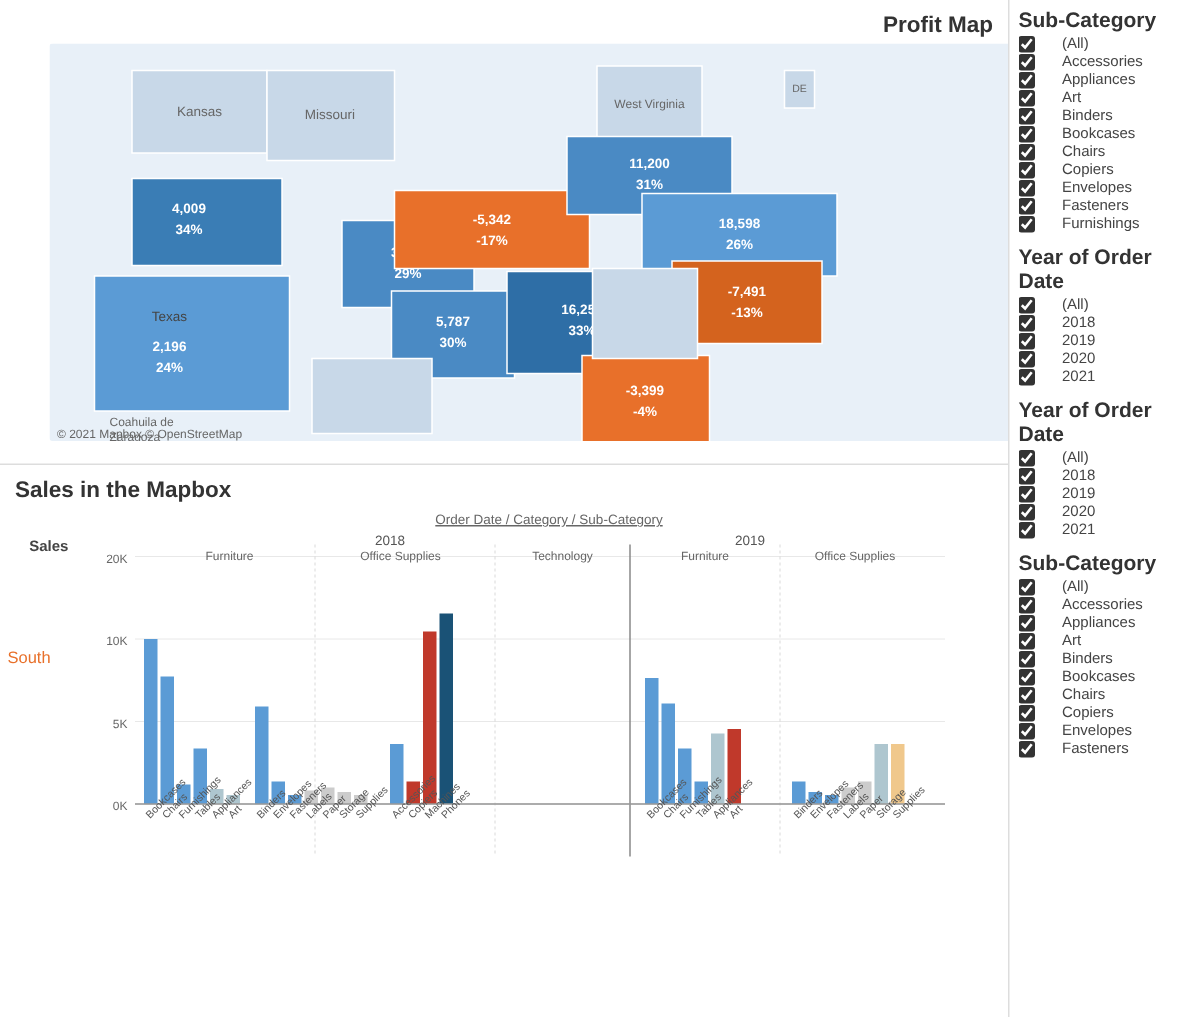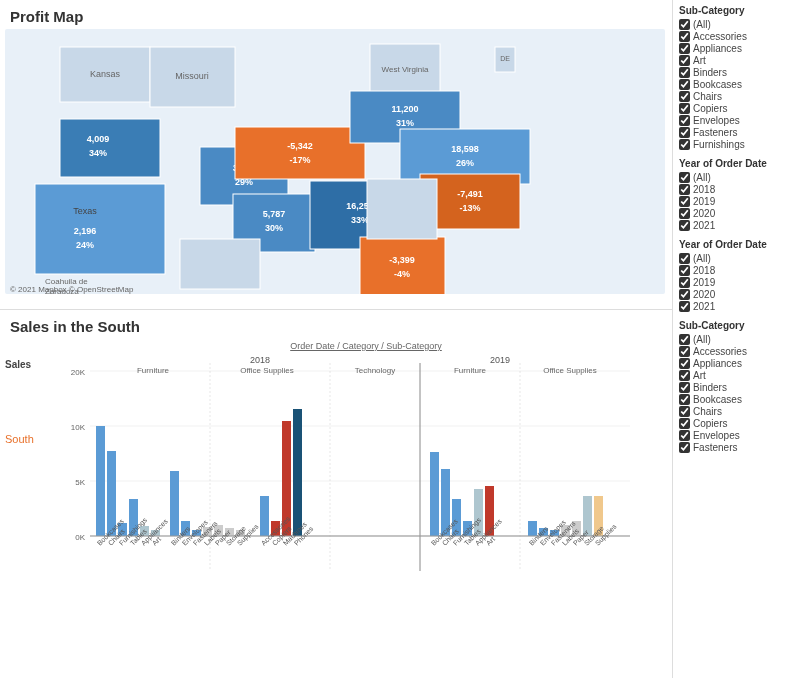--- a/index.html
+++ b/index.html
@@ -1,33 +1,33 @@
 <!DOCTYPE html>
 <html><head>
   <meta charset="utf-8">
   <style>
     * { box-sizing: border-box; margin: 0; padding: 0; }
     body { font-family: Arial, sans-serif; font-size: 11px; background: #fff; width: 800px; height: 678px; overflow: hidden; display: flex; }
     
     .main-content { flex: 1; display: flex; flex-direction: column; overflow: hidden; }
     
     
-    .profit-map-section { position: relative; height: 310px; border-bottom: 1px solid #ddd; }
+    .profit-map-section { position: relative; height: 310px; border-bottom: 1px solid #ddd; text-align: right; }
     .section-title { font-size: 15px; font-weight: bold; color: #333; padding: 8px 10px 4px; }
     
     
     .sales-section { flex: 1; position: relative; overflow: hidden; }
     
     
     .right-sidebar { width: 128px; height: 678px; border-left: 1px solid #ddd; overflow-y: auto; padding: 5px 6px; font-size: 10px; flex-shrink: 0; }
     
     .filter-section { margin-bottom: 8px; }
-    .filter-title { font-weight: bold; color: #333; font-size: 10px; margin-bottom: 3px; }
-    
-    .filter-item { display: flex; align-items: center; gap: 3px; margin-bottom: 1px; font-size: 10px; color: #444; }
+    .filter-title { font-weight: bold; color: #333; font-size: 14px; margin-bottom: 3px; }
+    
+    .filter-item { display: flex; align-items: center; gap: 18px; margin-bottom: 1px; font-size: 10px; color: #444; }
     .filter-item input[type="checkbox"] { width: 11px; height: 11px; accent-color: #333; }
     
     .profit-gradient { 
       width: 100%; height: 14px; 
       background: linear-gradient(to right, #c0392b, #e67e22, #f0f0f0, #5b9bd5, #1a5276);
       margin: 3px 0;
     }
     .profit-labels { display: flex; justify-content: space-between; font-size: 9px; color: #555; }
   </style>
 </head>
@@ -103,26 +103,26 @@
         <rect x="362" y="150" width="70" height="60" fill="#c8d8e8" stroke="white" stroke-width="1"></rect>
 
         <rect x="175" y="210" width="80" height="50" fill="#c8d8e8" stroke="white" stroke-width="1"></rect>
 
         <text x="5" y="263" font-size="8" fill="#666">© 2021 Mapbox © OpenStreetMap</text>
       </svg>
     </div>
   </div>
 
   <div class="sales-section">
-    <div class="section-title">Sales in the South</div>
+    <div class="section-title">Sales in the Mapbox</div>
 
     <div style="display:flex; height:320px;">
 
       <div style="width:60px; display:flex; flex-direction:column; padding-top:20px;">
-        <div style="font-size:10px; font-weight:bold; color:#444; padding-left:5px; margin-bottom:3px;">Sales</div>
+        <div style="font-size:10px; font-weight:bold; color:#444; padding-left:5px; margin-bottom:3px;text-align:center;">Sales</div>
         <div style="font-size:11px; font-weight:normal; color:#e8702a; padding-left:5px; margin-top:60px;">South</div>
       </div>
 
       <div style="flex:1; overflow-x:auto; position:relative;">
         <div style="font-size:9px; color:#666; text-align:center; padding-top:2px;text-decoration:underline;">Order Date / Category / Sub-Category</div>
         
         <svg id="barChart" width="580" height="300">
 
           <line x1="30" y1="20" x2="570" y2="20" stroke="#e0e0e0" stroke-width="0.5"></line>
           <line x1="30" y1="75" x2="570" y2="75" stroke="#e0e0e0" stroke-width="0.5"></line>

